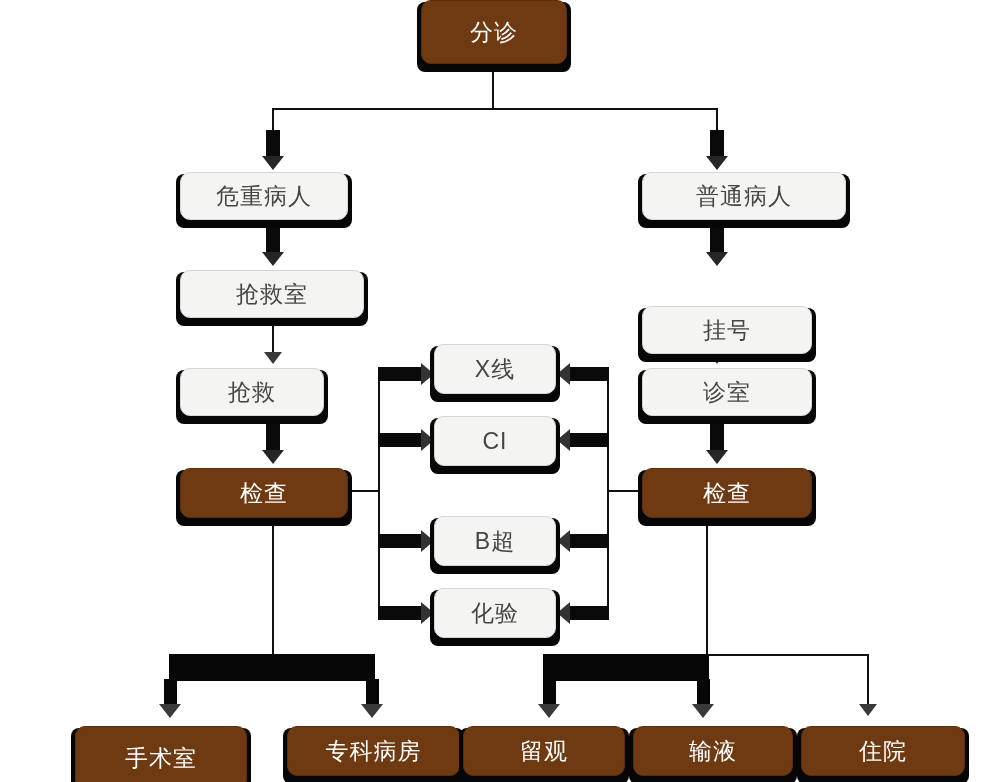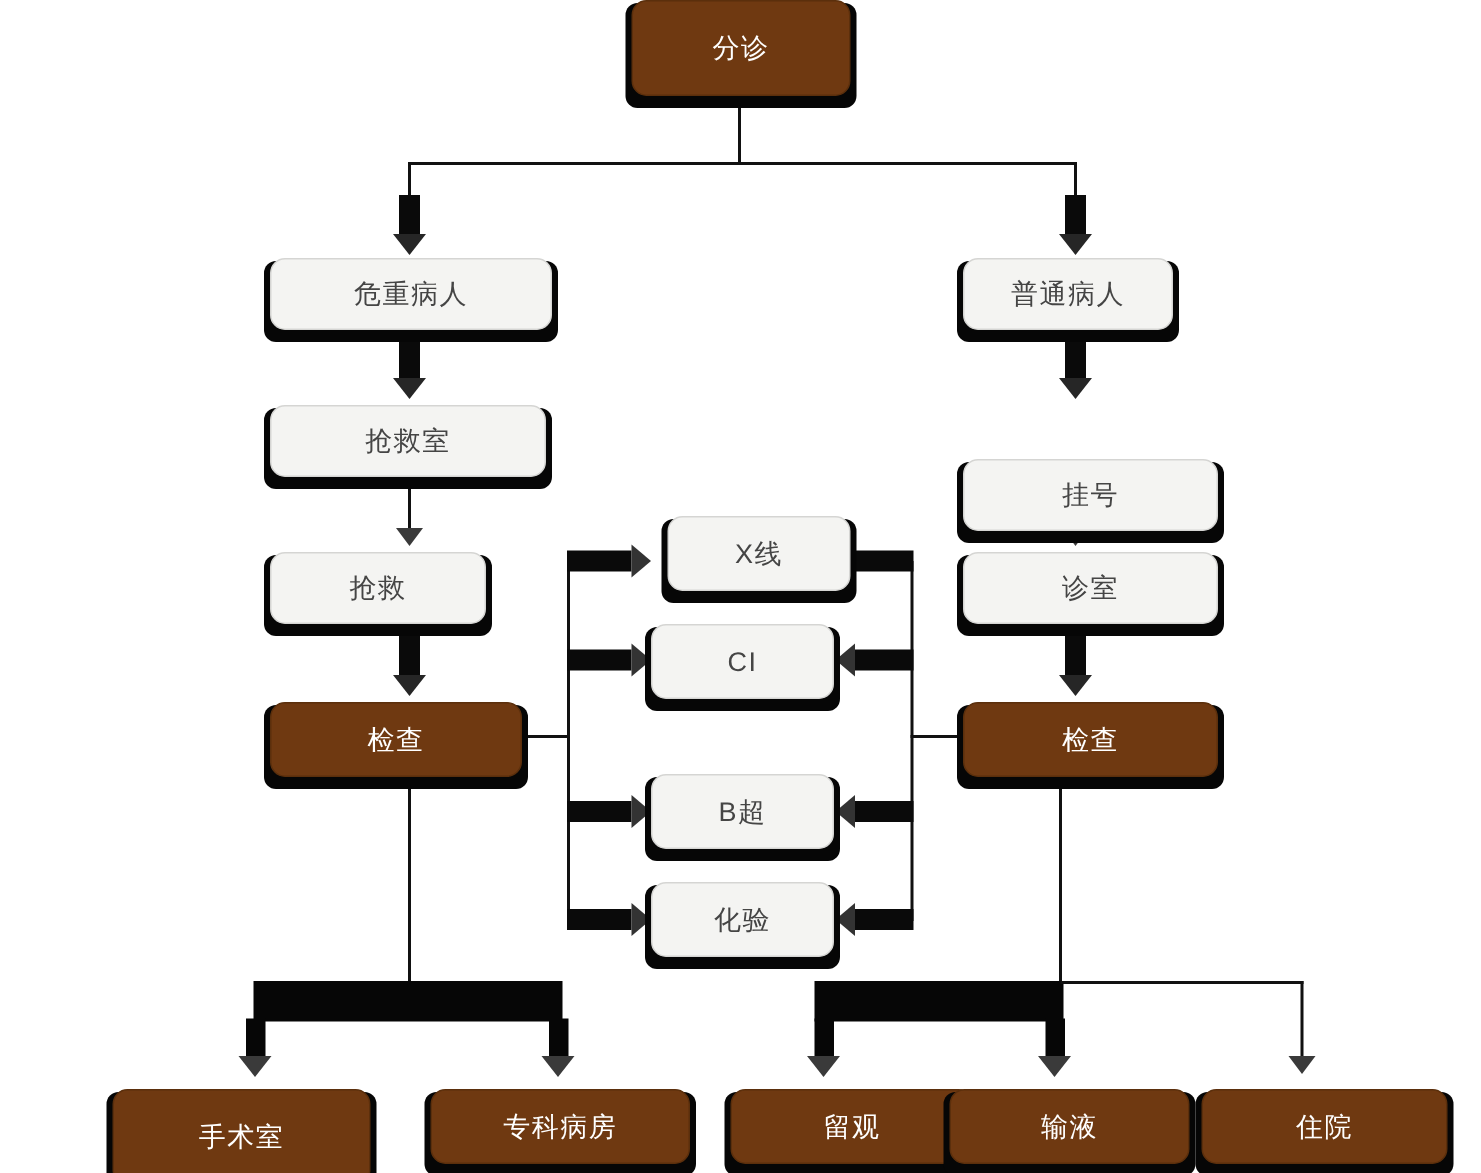--- a/index.html
+++ b/index.html
@@ -11,21 +11,21 @@
 
   
   .node{position:absolute;}
   .node .bg{
     position:absolute;left:-4px;right:-4px;top:2px;bottom:-8px;
     background:#060606;border-radius:8px;
   }
   .node .face{
     position:absolute;left:0;top:0;right:0;bottom:0;
     border-radius:10px;display:flex;align-items:center;justify-content:center;
-    font-size:18px;letter-spacing:1px;white-space:nowrap;
+    font-size:23px;letter-spacing:1px;white-space:nowrap;
   }
   .light .face{background:#F4F4F2;border:1px solid #D5D5D3;color:#454545;}
   .brown .face{background:#6F3911;border:1px solid #5B2F0C;color:#FFFFFF;}
 
   
   .ln{position:absolute;background:#111111;}
   .bar{position:absolute;background:#060606;}
 
   .varrow{position:absolute;width:14px;background:#0a0a0a;}
   .varrow .tip{
@@ -126,55 +126,55 @@
 
   <div class="ln" style="left:707px;top:654px;width:162px;height:2px;"></div>
   <div class="ln" style="left:867px;top:654px;width:2px;height:52px;"></div>
   <div class="ah-down small" style="left:859px;top:704px;"></div>
 
   <div class="node brown" style="left:421px;top:0px;width:146px;height:64px;">
     <div class="bg"></div>
     <div class="face">分诊</div>
   </div>
 
-  <div class="node light" style="left:180px;top:172px;width:168px;height:48px;padding-left:20px;">
+  <div class="node light" style="left:180px;top:172px;width:168px;height:48px;">
     <div class="bg"></div>
     <div class="face">危重病人</div>
   </div>
   <div class="node light" style="left:180px;top:270px;width:168px;height:48px;padding-left:16px;">
     <div class="bg"></div>
     <div class="face">抢救室</div>
   </div>
   <div class="node light" style="left:180px;top:368px;width:144px;height:48px;">
     <div class="bg"></div>
     <div class="face">抢救</div>
   </div>
   <div class="node brown" style="left:180px;top:468px;width:168px;height:50px;">
     <div class="bg"></div>
     <div class="face">检查</div>
   </div>
 
-  <div class="node light" style="left:642px;top:172px;width:140px;height:48px;">
+  <div class="node light" style="left:642px;top:172px;width:204px;height:48px;">
     <div class="bg"></div>
     <div class="face">普通病人</div>
   </div>
   <div class="node light" style="left:642px;top:270px;width:170px;height:48px;margin-top:36px;">
     <div class="bg"></div>
     <div class="face">挂号</div>
   </div>
   <div class="node light" style="left:642px;top:368px;width:170px;height:48px;">
     <div class="bg"></div>
     <div class="face">诊室</div>
   </div>
   <div class="node brown" style="left:642px;top:468px;width:170px;height:50px;">
     <div class="bg"></div>
     <div class="face">检查</div>
   </div>
 
-  <div class="node light" style="left:434px;top:344px;width:122px;height:50px;margin-left:11px;">
+  <div class="node light" style="left:434px;top:344px;width:122px;height:50px;">
     <div class="bg"></div>
     <div class="face">X线</div>
   </div>
   <div class="node light" style="left:434px;top:416px;width:122px;height:50px;">
     <div class="bg"></div>
     <div class="face">CI</div>
   </div>
   <div class="node light" style="left:434px;top:516px;width:122px;height:50px;">
     <div class="bg"></div>
     <div class="face">B超</div>
@@ -185,21 +185,21 @@
   </div>
 
   <div class="node brown" style="left:75px;top:726px;width:172px;height:64px;font-family:Liberation Serif, serif;">
     <div class="bg"></div>
     <div class="face">手术室</div>
   </div>
   <div class="node brown" style="left:287px;top:726px;width:173px;height:50px;">
     <div class="bg"></div>
     <div class="face">专科病房</div>
   </div>
-  <div class="node brown" style="left:463px;top:726px;width:162px;height:50px;margin-left:24px;">
+  <div class="node brown" style="left:463px;top:726px;width:162px;height:50px;">
     <div class="bg"></div>
     <div class="face">留观</div>
   </div>
   <div class="node brown" style="left:633px;top:726px;width:160px;height:50px;text-decoration:underline;">
     <div class="bg"></div>
     <div class="face">输液</div>
   </div>
   <div class="node brown" style="left:801px;top:726px;width:164px;height:50px;">
     <div class="bg"></div>
     <div class="face">住院</div>

